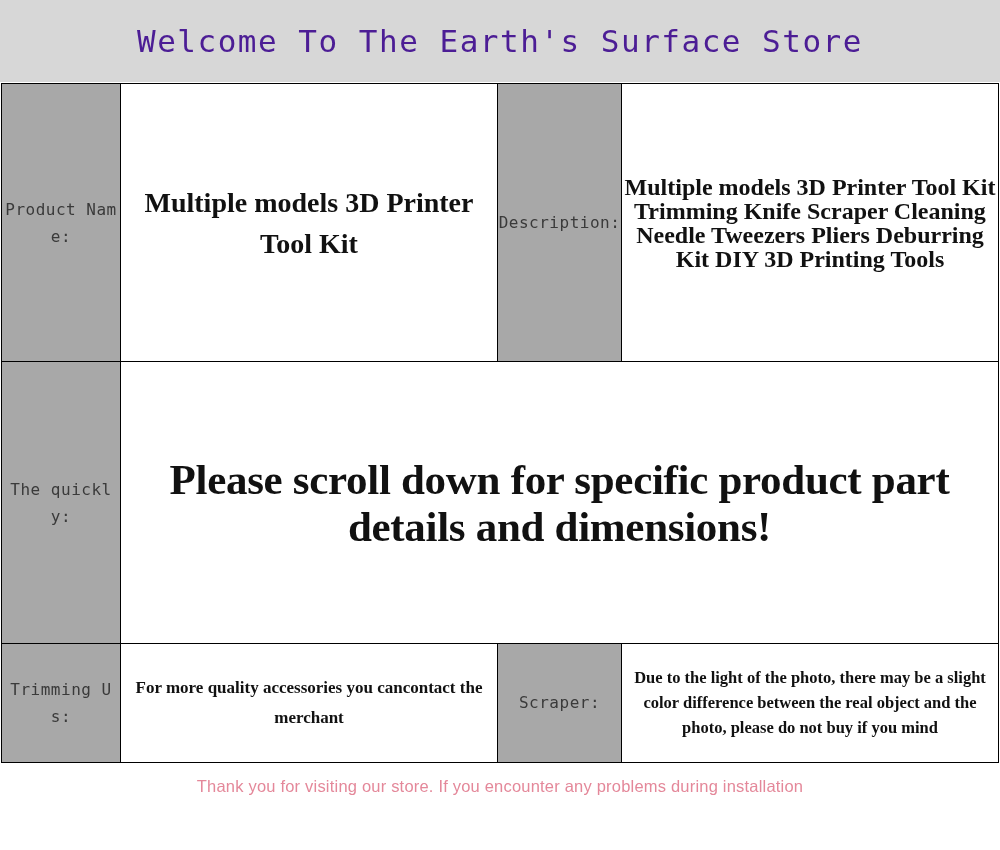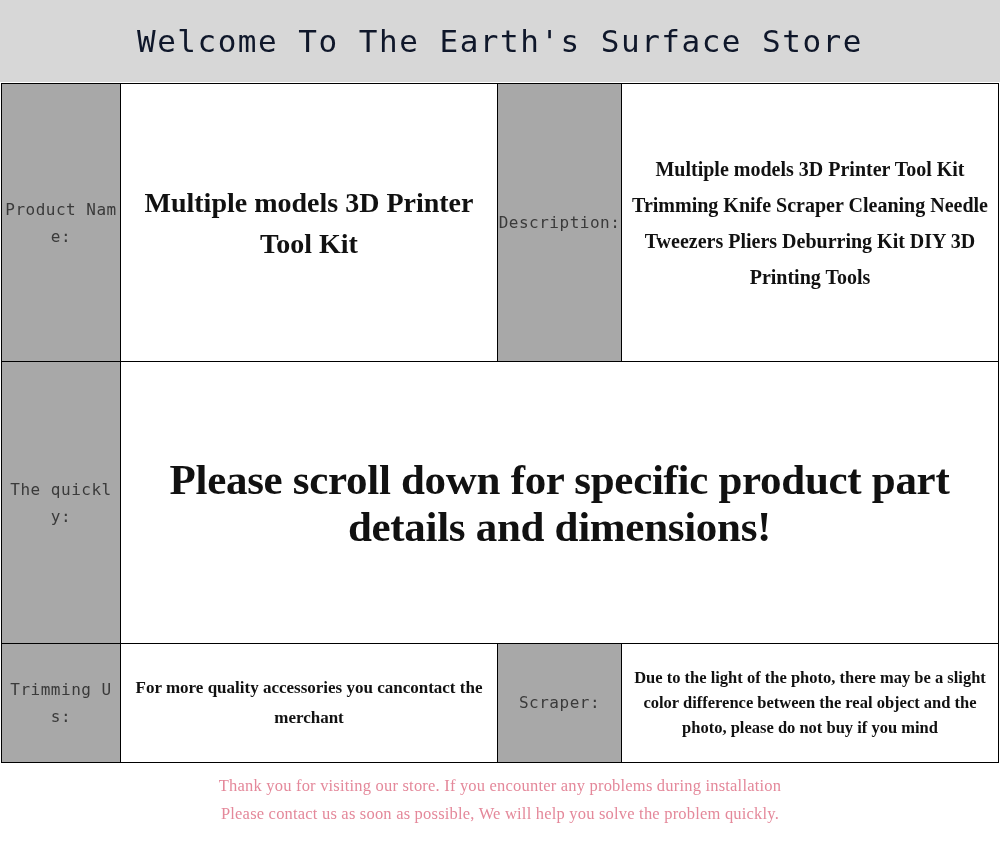--- a/index.html
+++ b/index.html
@@ -25,21 +25,21 @@
     height: 82px;
     background: #d7d7d7;
     display: flex;
     align-items: center;
     justify-content: center;
   }
   .banner-title {
     font-family: "DejaVu Sans Mono", "Liberation Mono", monospace;
     font-size: 31px;
     letter-spacing: 1.5px;
-    color: #0f172a;
+    color: #4c1d95;
     white-space: nowrap;
     font-weight: 400;
   }
 
   
   .spec-table {
     position: absolute;
     left: 1px;
     top: 83px;
     width: 997px;
@@ -69,22 +69,22 @@
     font-weight: 700;
   }
 
   .val-name {
     font-size: 28px;
     line-height: 41px;
     padding: 0 26px;
     margin-left: 39px;
   }
   .val-desc {
-    font-size: 20px;
-    line-height: 36px;
+    font-size: 24px;
+    line-height: 24px;
     padding: 0 14px;
     margin-left: 8px;
   }
   .val-details {
     font-size: 43px;
     line-height: 47px;
     padding: 0 12px;
     letter-spacing: -0.3px;
   }
   .val-contact {
@@ -102,21 +102,21 @@
   
   .footer {
     position: absolute;
     left: 0;
     top: 772px;
     width: 1000px;
     height: 70px;
     text-align: center;
   }
   .footer-line {
-    font-family: Liberation Serif, serif;
+    font-family: Liberation Sans, sans-serif;
     font-size: 16.5px;
     line-height: 28px;
     color: #e4889a;
     letter-spacing: 0.2px;
     white-space: nowrap;
   }
 </style>
 </head>
 <body>
 
@@ -148,16 +148,15 @@
         <td class="lbl">Trimming Us:</td>
         <td class="val val-contact">For more quality accessories you cancontact the merchant</td>
         <td class="lbl">Scraper:</td>
         <td class="val val-remark">Due to the light of the photo, there may be a slight color difference between the real object and the photo, please do not buy if you mind</td>
       </tr>
     </tbody>
   </table>
 
   <div class="footer">
     <div class="footer-line">Thank you for visiting our store. If you encounter any problems during installation</div>
-    <div class="footer-line">Please contact us as soon as possible, We will help you solve the problem quickly.</div>
   </div>
 
 </div>
 
 </body></html>

